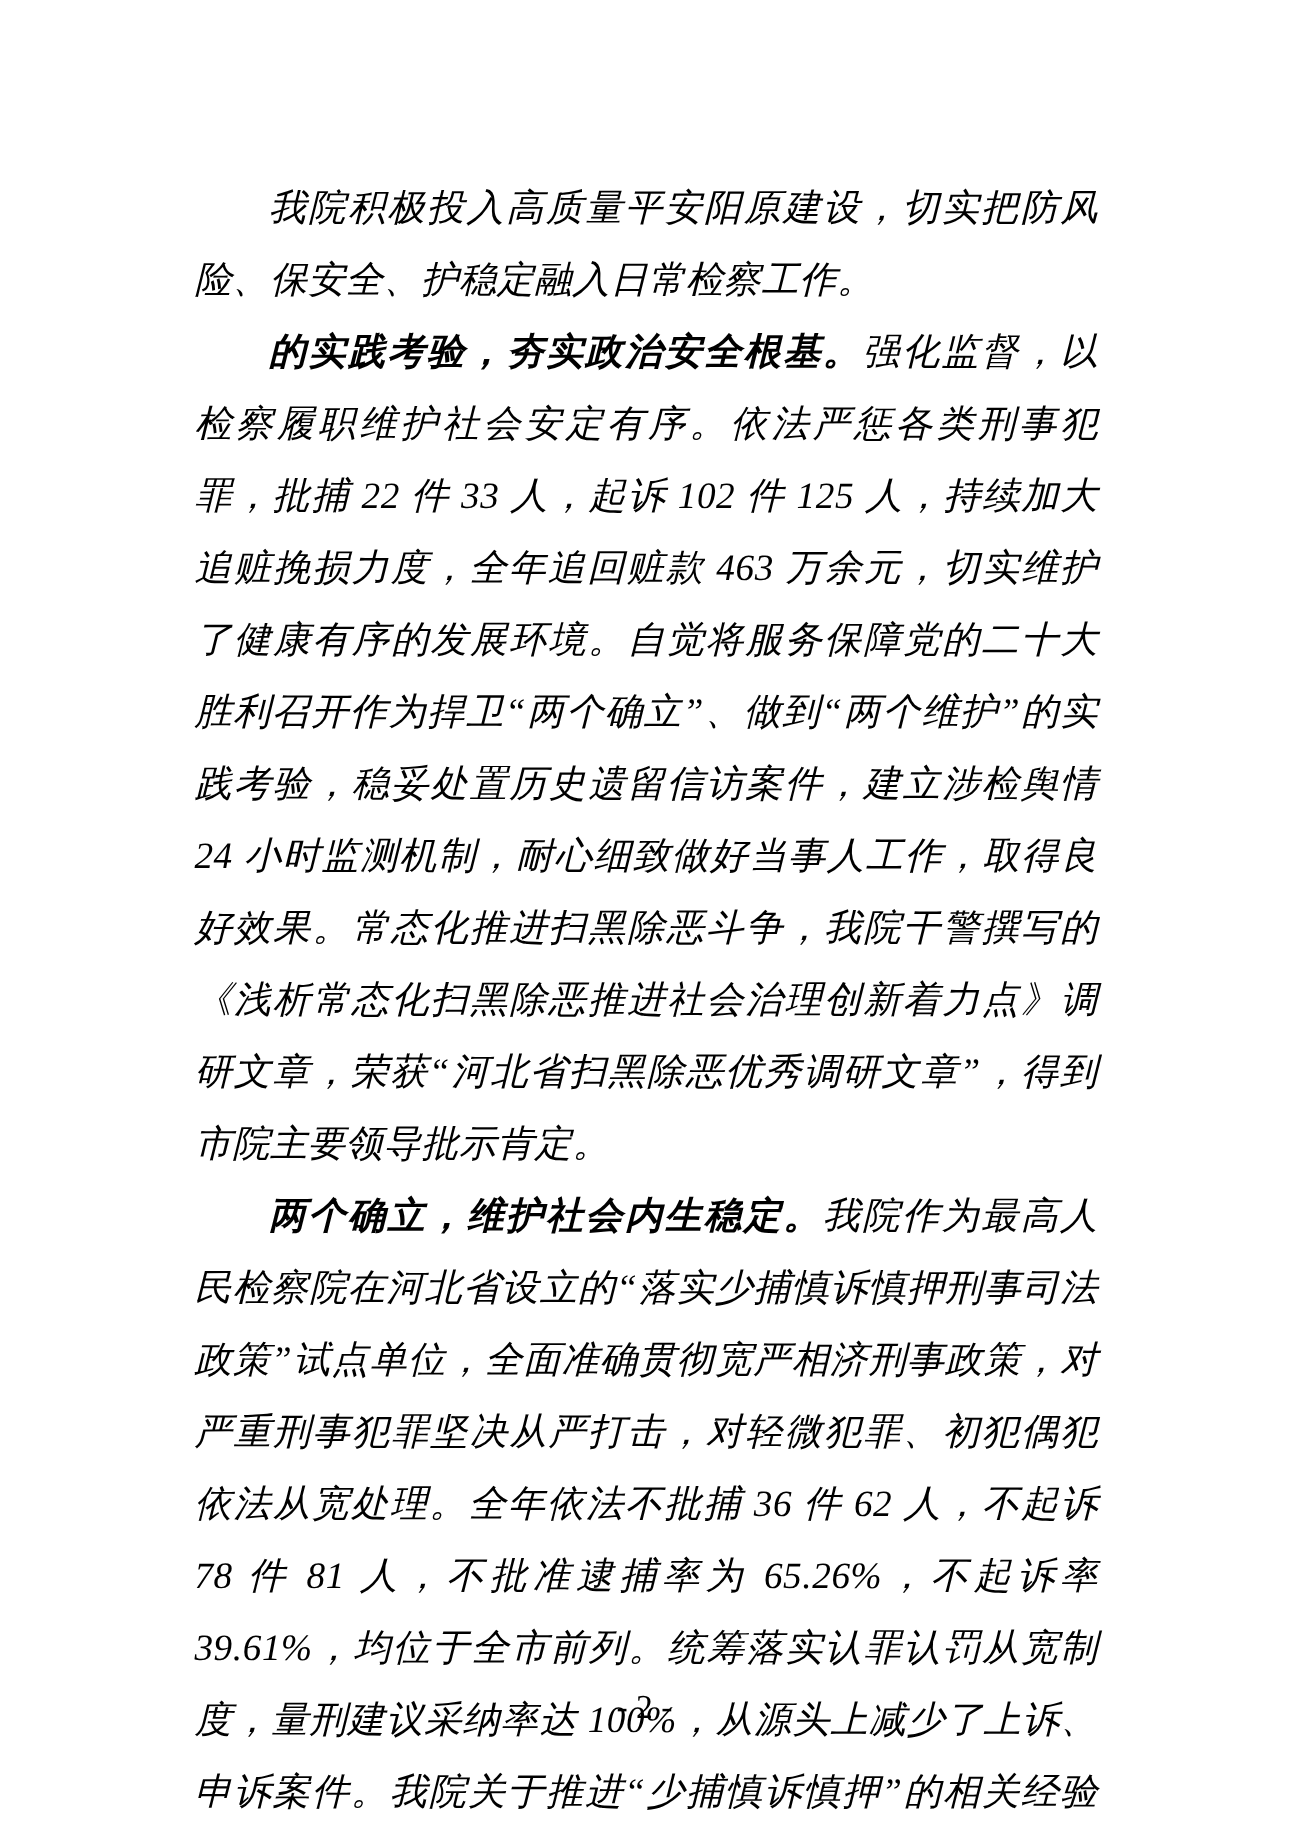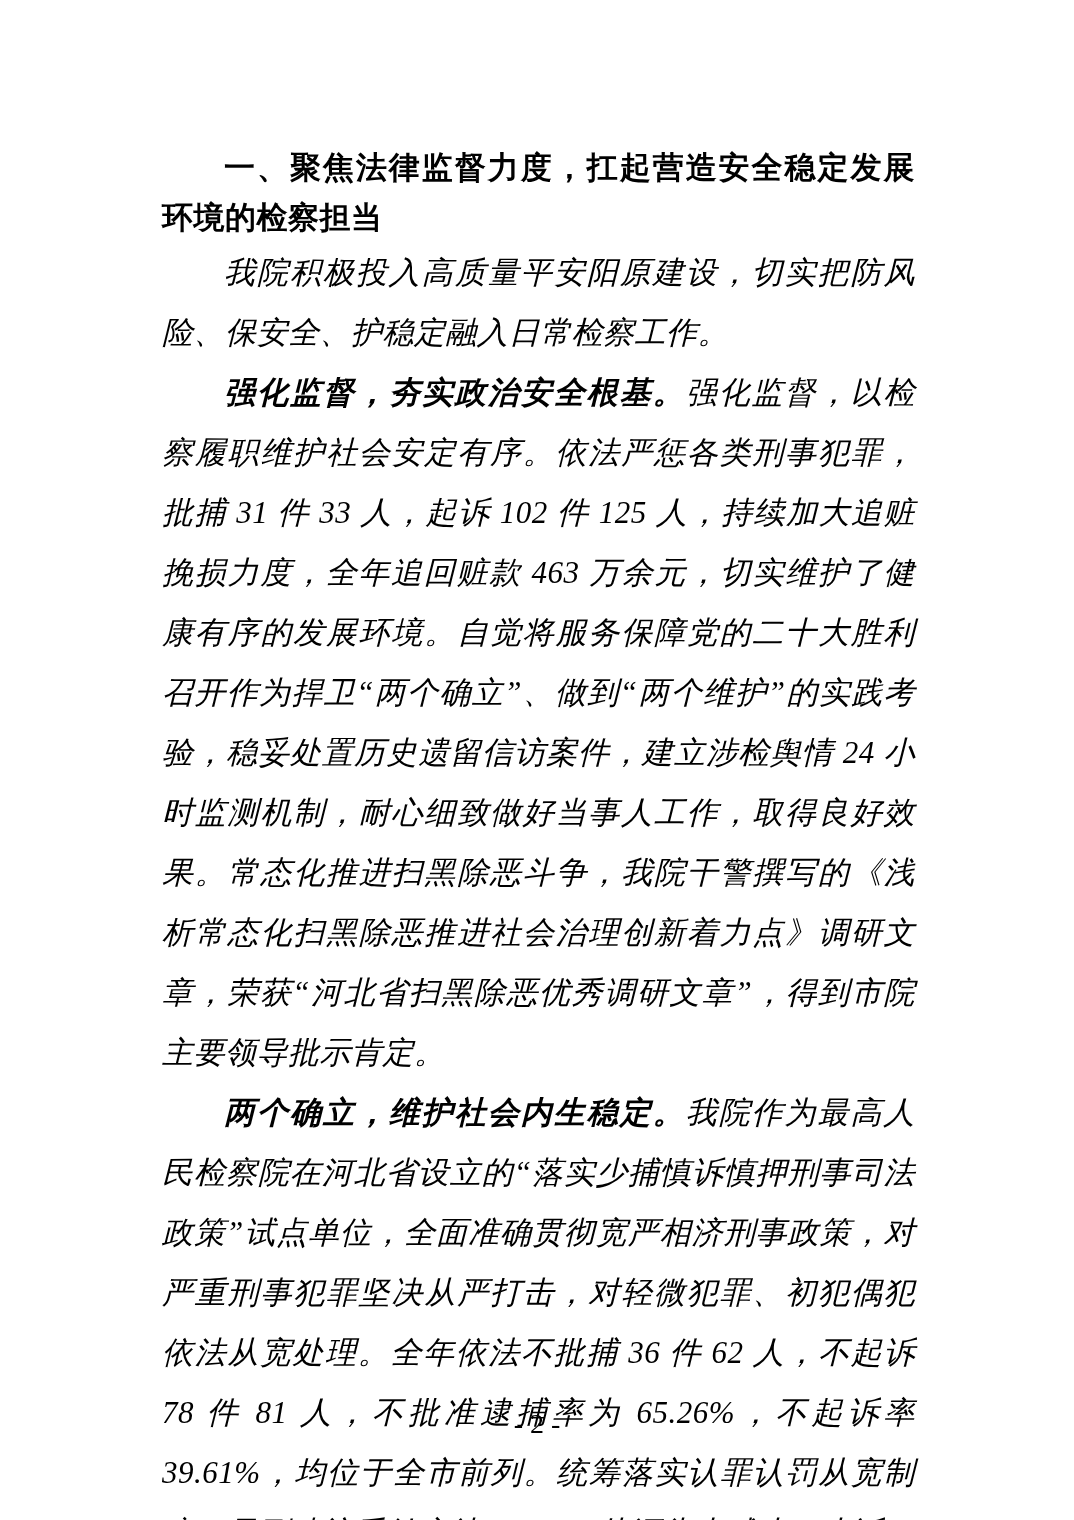--- a/index.html
+++ b/index.html
@@ -56,24 +56,23 @@
     font-family: "Liberation Serif", "DejaVu Serif", serif;
     color: #000000;
   }
 </style>
 </head>
 <body>
 
 <div class="page">
   <div class="content">
 
-    <h1 class="heading">一、聚焦法律监督力度，扛起营造安全稳定发展环境的检察担当</h1>
 
     <p class="para"><span class="lead"></span><span>我院积极投入高质量平安阳原建设，切实把防风险、保安全、护稳定融入日常检察工作。</span></p>
 
-    <p class="para"><span class="lead">强化监督，夯实政治安全根基。</span><span>强化监督，以检察履职维护社会安定有序。依法严惩各类刑事犯罪，批捕 31 件 33 人，起诉 102 件 125 人，持续加大追赃挽损力度，全年追回赃款 463 万余元，切实维护了健康有序的发展环境。自觉将服务保障党的二十大胜利召开作为捍卫“两个确立”、做到“两个维护”的实践考验，稳妥处置历史遗留信访案件，建立涉检舆情 24 小时监测机制，耐心细致做好当事人工作，取得良好效果。常态化推进扫黑除恶斗争，我院干警撰写的《浅析常态化扫黑除恶推进社会治理创新着力点》调研文章，荣获“河北省扫黑除恶优秀调研文章”，得到市院主要领导批示肯定。</span></p>
+    <p class="para"><span class="lead">的实践考验，夯实政治安全根基。</span><span>强化监督，以检察履职维护社会安定有序。依法严惩各类刑事犯罪，批捕 22 件 33 人，起诉 102 件 125 人，持续加大追赃挽损力度，全年追回赃款 463 万余元，切实维护了健康有序的发展环境。自觉将服务保障党的二十大胜利召开作为捍卫“两个确立”、做到“两个维护”的实践考验，稳妥处置历史遗留信访案件，建立涉检舆情 24 小时监测机制，耐心细致做好当事人工作，取得良好效果。常态化推进扫黑除恶斗争，我院干警撰写的《浅析常态化扫黑除恶推进社会治理创新着力点》调研文章，荣获“河北省扫黑除恶优秀调研文章”，得到市院主要领导批示肯定。</span></p>
 
     <p class="para"><span class="lead">两个确立，维护社会内生稳定。</span><span>我院作为最高人民检察院在河北省设立的“落实少捕慎诉慎押刑事司法政策”试点单位，全面准确贯彻宽严相济刑事政策，对严重刑事犯罪坚决从严打击，对轻微犯罪、初犯偶犯依法从宽处理。全年依法不批捕 36 件 62 人，不起诉 78 件 81 人，不批准逮捕率为 65.26%，不起诉率 39.61%，均位于全市前列。统筹落实认罪认罚从宽制度，量刑建议采纳率达 100%，从源头上减少了上诉、申诉案件。我院关于推进“少捕慎诉慎押”的相关经验做法被省检察院在全省范围推广学习。</span></p>
 
   </div>
 
   <div class="footer">- 2 -</div>
 </div>
 
 </body></html>

